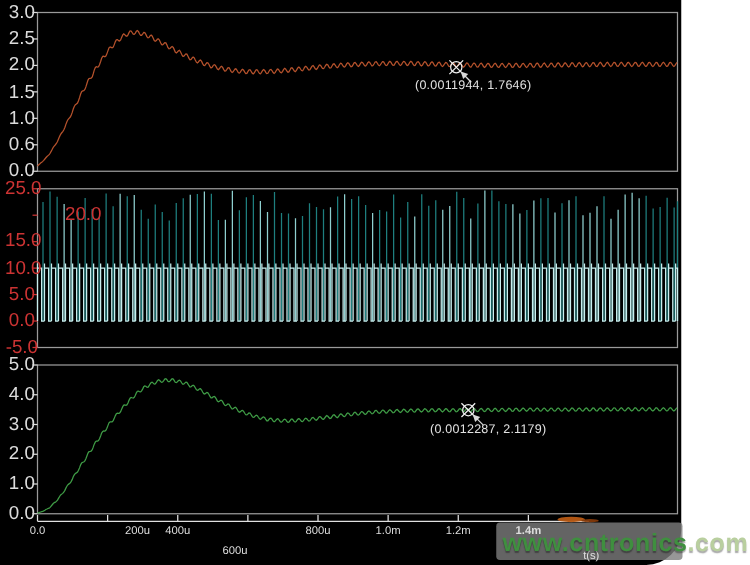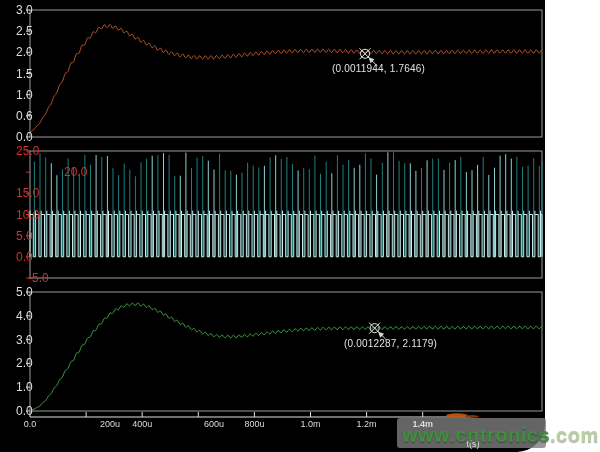--- a/index.html
+++ b/index.html
@@ -8,22 +8,22 @@
     background:#ffffff;
     font-family:"Liberation Sans","DejaVu Sans",sans-serif;
   }
   .plot-container{
     position:absolute;left:0;top:0;width:545px;height:452px;
     background:#000000;
     border-bottom-right-radius:28px;
   }
   .wave-svg{position:absolute;left:0;top:0;z-index:1;}
   .ylabel{
-    position:absolute;left:16px;width:27px;height:10px;line-height:10px;
-    text-align:left;font-size:12px;z-index:2;
+    position:absolute;left:4px;width:27px;height:10px;line-height:10px;
+    text-align:center;font-size:15px;z-index:2;
   }
   .xlabel{
     position:absolute;width:36px;height:11px;line-height:11px;top:419px;
     text-align:center;font-size:9px;color:#dcdcdc;z-index:6;
   }
   .annotation{
     position:absolute;font-size:10px;color:#e2e2e2;z-index:3;
     letter-spacing:.2px;white-space:nowrap;
   }
   .time-axis-label{
@@ -107,31 +107,31 @@
       <div class="ylabel" style="top: 68.5px; color: rgb(220, 220, 220);">1.5</div>
       <div class="ylabel" style="top: 89.6667px; color: rgb(220, 220, 220);">1.0</div>
       <div class="ylabel" style="top: 110.833px; color: rgb(220, 220, 220);">0.6</div>
       <div class="ylabel" style="top: 132px; color: rgb(220, 220, 220);">0.0</div>
       <div class="ylabel" style="top: 146px; color: rgb(204, 51, 51);">25.0</div>
       <div class="ylabel" style="top: 167.167px; color: rgb(204, 51, 51); padding-left: 48px;">20.0</div>
       <div class="ylabel" style="top: 188.333px; color: rgb(204, 51, 51);">15.0</div>
       <div class="ylabel" style="top: 209.5px; color: rgb(204, 51, 51);">10.0</div>
       <div class="ylabel" style="top: 230.667px; color: rgb(204, 51, 51);">5.0</div>
       <div class="ylabel" style="top: 251.833px; color: rgb(204, 51, 51);">0.0</div>
-      <div class="ylabel" style="top: 273px; color: rgb(204, 51, 51); margin-left: 12px;">-5.0</div>
+      <div class="ylabel" style="top: 273px; color: rgb(204, 51, 51);">-5.0</div>
       <div class="ylabel" style="top: 287px; color: rgb(220, 220, 220);">5.0</div>
       <div class="ylabel" style="top: 310.8px; color: rgb(220, 220, 220);">4.0</div>
       <div class="ylabel" style="top: 334.6px; color: rgb(220, 220, 220);">3.0</div>
       <div class="ylabel" style="top: 358.4px; color: rgb(220, 220, 220);">2.0</div>
       <div class="ylabel" style="top: 382.2px; color: rgb(220, 220, 220);">1.0</div>
       <div class="ylabel" style="top: 406px; color: rgb(220, 220, 220);">0.0</div>
       <div class="xlabel" style="left: 12px;">0.0</div>
       <div class="xlabel" style="left: 68.1px; margin-left: 24px;">200u</div>
       <div class="xlabel" style="left: 124.2px;">400u</div>
-      <div class="xlabel" style="left: 196px;">600u</div>
+      <div class="xlabel" style="left: 170px; margin-top: 16px;">600u</div>
       <div class="xlabel" style="left: 236.4px;">800u</div>
       <div class="xlabel" style="left: 292.5px;">1.0m</div>
       <div class="xlabel" style="left: 348.6px;">1.2m</div>
       <div class="xlabel" style="left: 404.7px; font-weight: bold;">1.4m</div>
     </div>
 </div>
 
 <div class="watermark-box"></div>
 <div class="watermark"><span style="color: rgb(63, 143, 63);">www.cntronics</span><span style="color: rgb(185, 207, 159);">.com</span></div>
 

